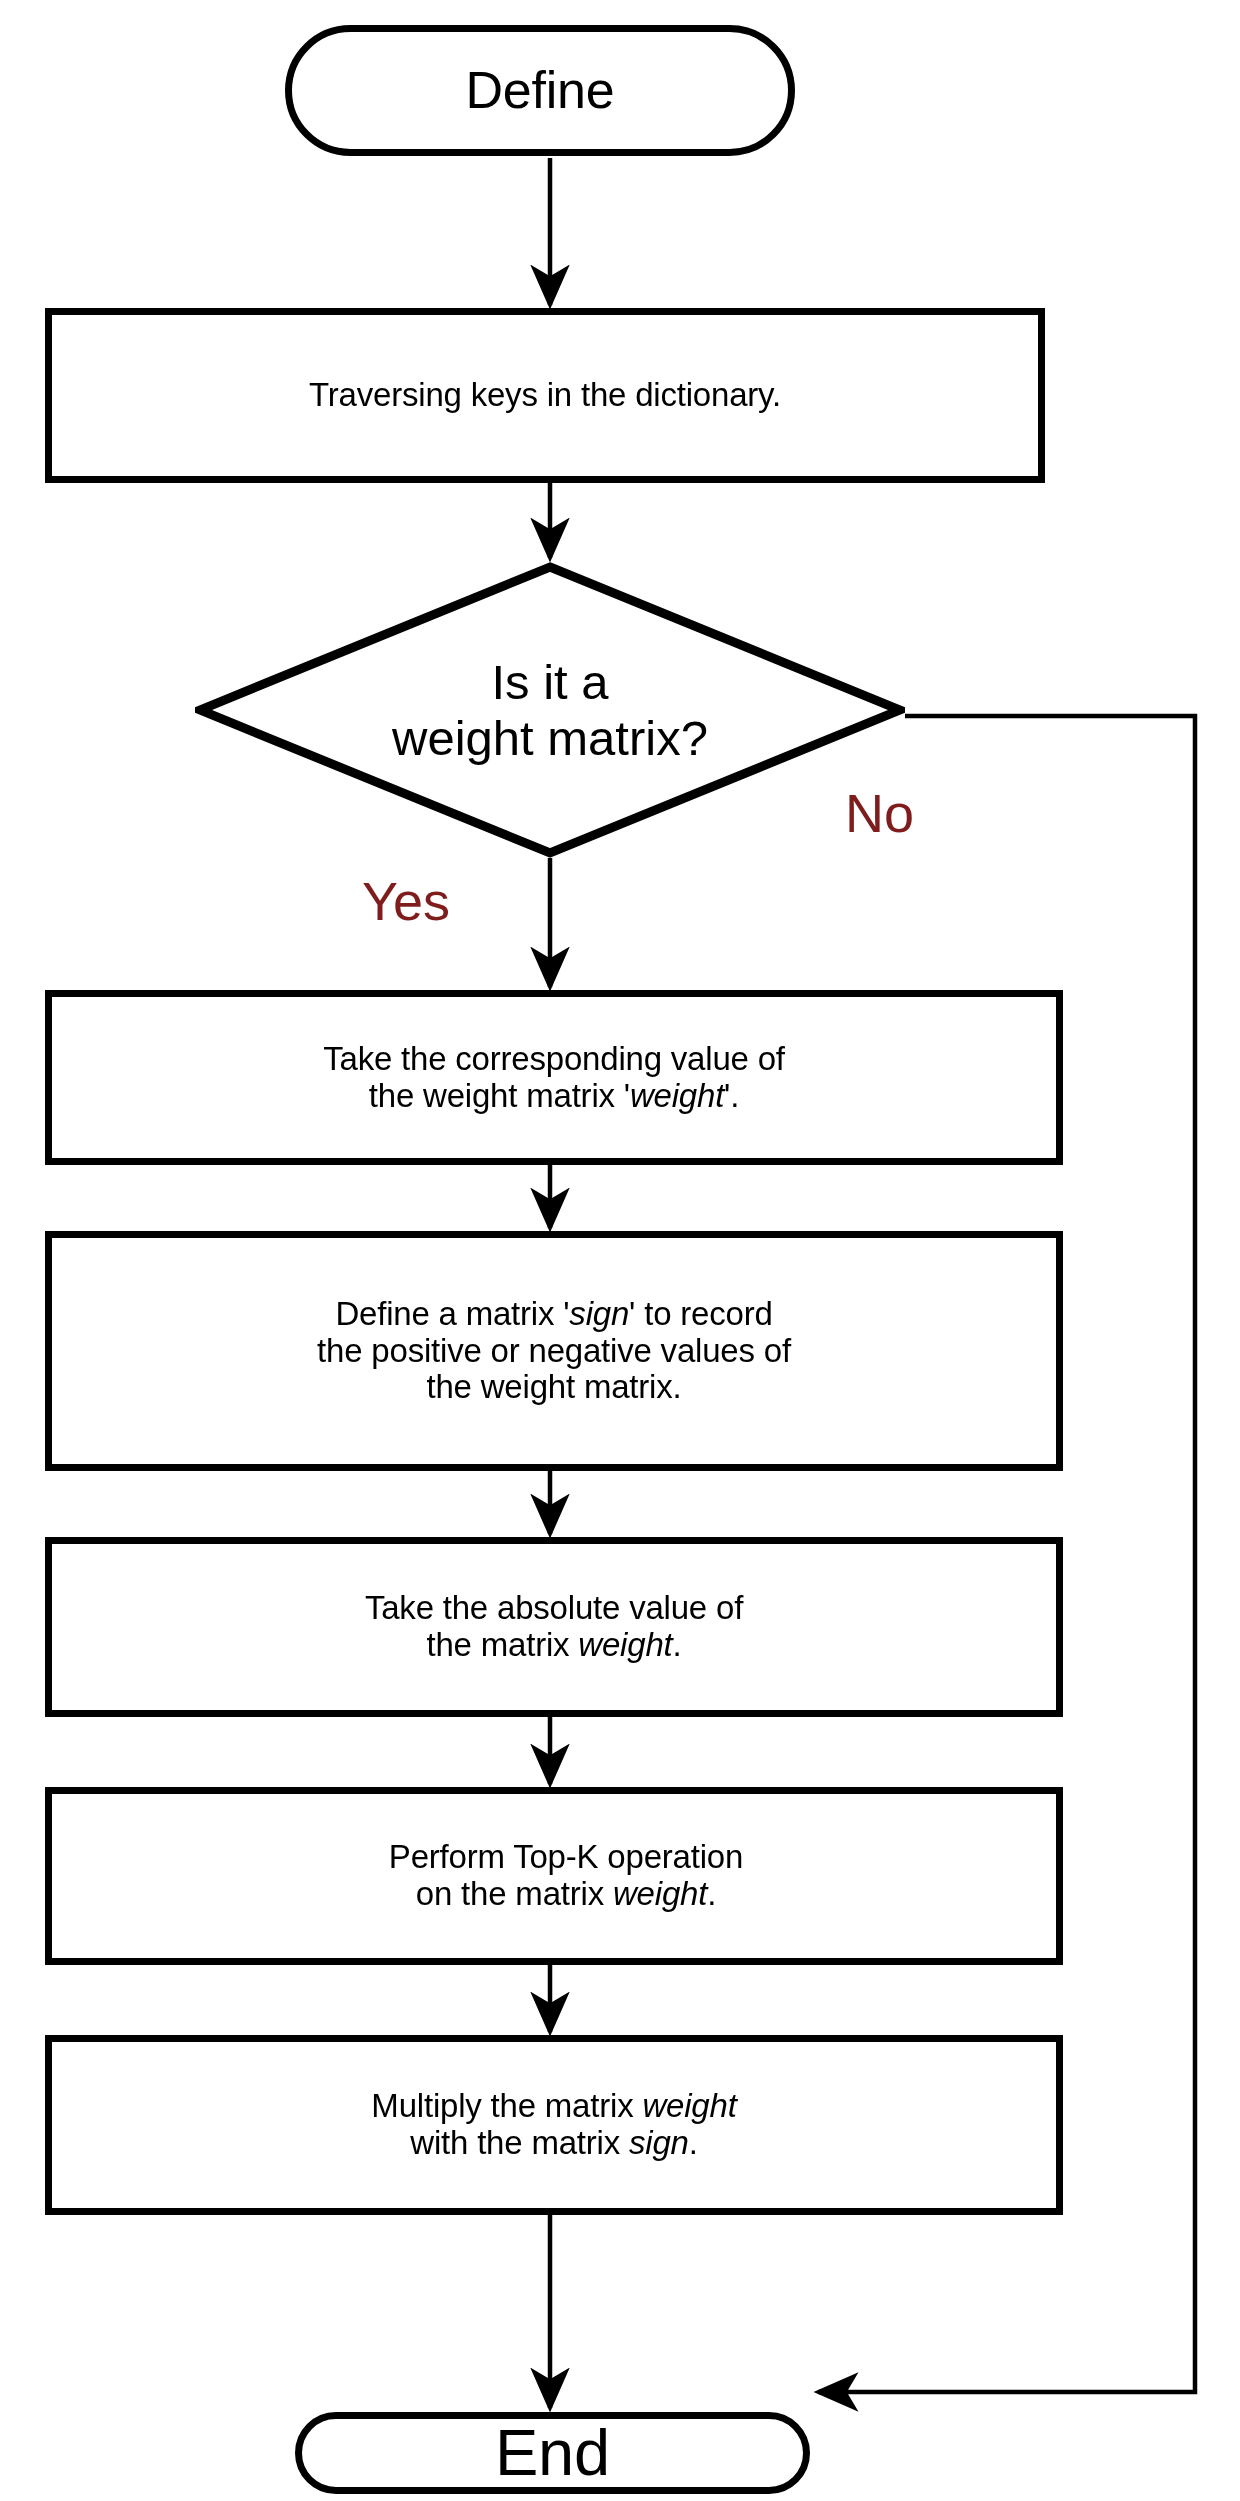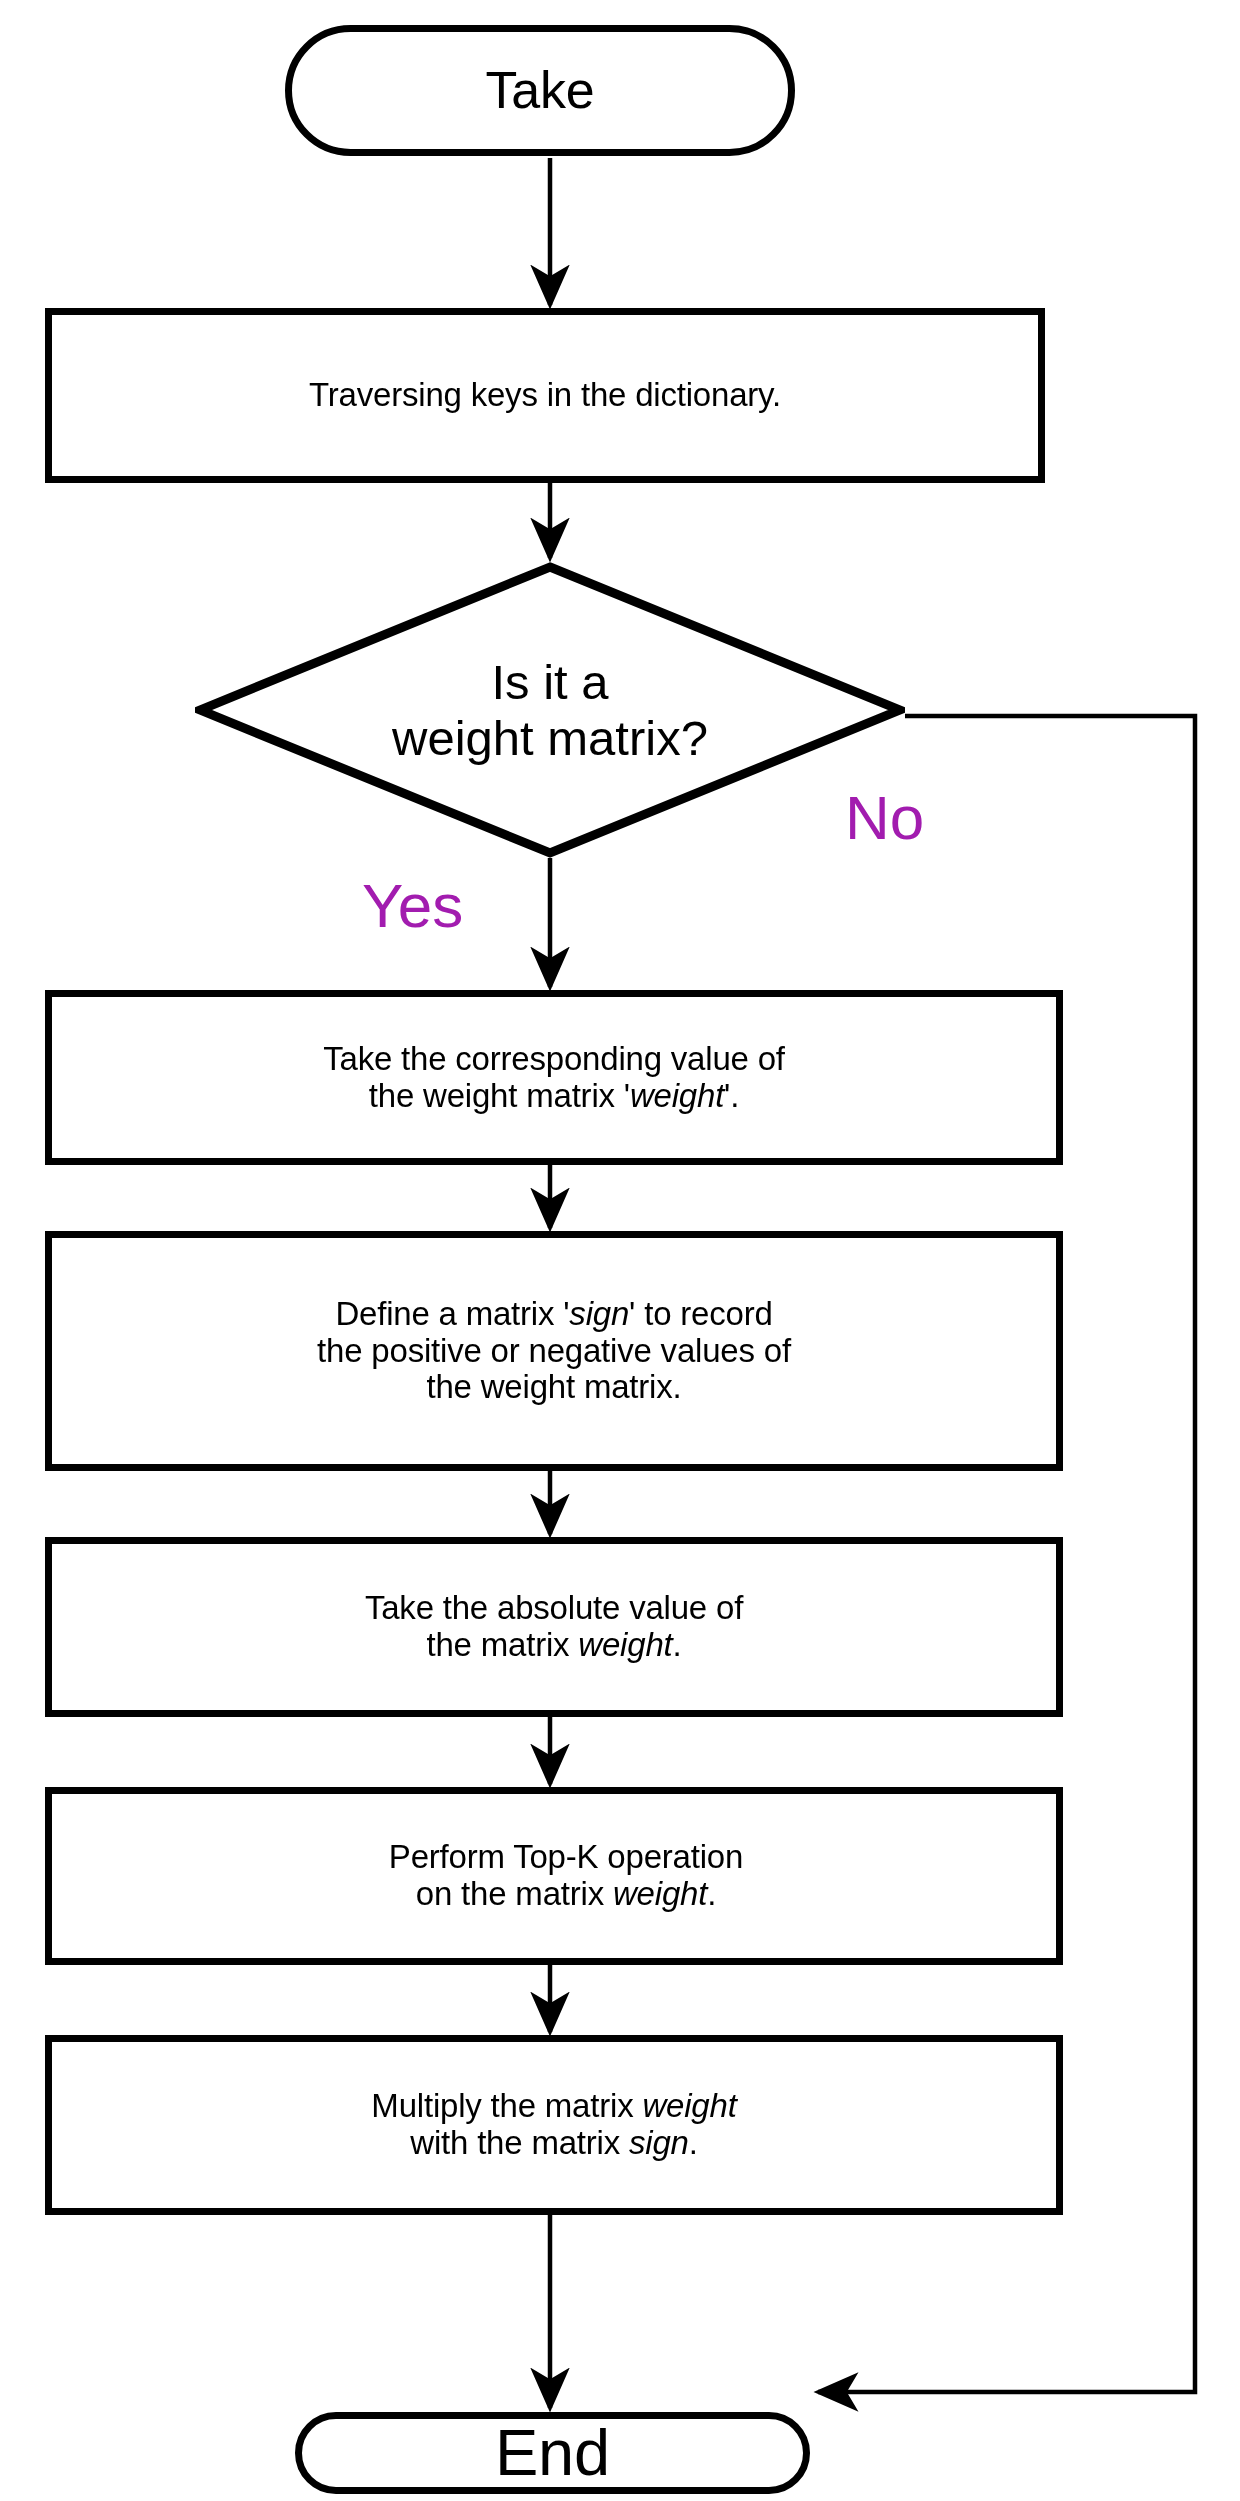--- a/index.html
+++ b/index.html
@@ -17,21 +17,21 @@
   .node .txt{line-height:1.12;letter-spacing:-0.2px;}
   .t-begin{font-size:52px;}
   .t-end{font-size:65px;}
   .p-text{font-size:33px;}
   .d-text{font-size:49px;line-height:1.15;}
 
   .diamond{position:absolute;}
   .diamond .dlabel{position:absolute;left:0;top:0;width:100%;height:100%;
       display:flex;align-items:center;justify-content:center;text-align:center;}
 
-  .edgelabel{position:absolute;font-size:62px;color:#a21caf;white-space:nowrap;}
+  .edgelabel{position:absolute;font-size:54px;color:#7f1d1d;white-space:nowrap;}
 
   i{font-style:italic;}
 </style>
 </head>
 <body>
 
 <div id="stage">
 
   <svg id="wires" viewBox="0 0 1240 2501">
     <defs>
@@ -56,21 +56,21 @@
 
       <line x1="550" y1="1965" x2="550" y2="2032" marker-end="url(#ah)"></line>
 
       <line x1="550" y1="2215" x2="550" y2="2408" marker-end="url(#ah)"></line>
 
       <path d="M 905 716 L 1195 716 L 1195 2392 L 818 2392" marker-end="url(#ah)"></path>
     </g>
   </svg>
 
   <div class="node terminal" style="left:285px;top:25px;width:510px;height:131px;">
-    <span class="txt t-begin">Take</span>
+    <span class="txt t-begin">Define</span>
   </div>
 
   <div class="node process" style="left:45px;top:308px;width:1000px;height:175px;">
     <span class="txt p-text">Traversing keys in the dictionary.</span>
   </div>
 
   <div class="diamond" style="left:195px;top:562px;width:710px;height:296px;">
     <svg viewBox="0 0 710 296" style="position:absolute;left:0;top:0;width:100%;height:100%;">
       <polygon points="355,5 705,148 355,291 5,148" fill="#fff" stroke="#000" stroke-width="9"></polygon>
     </svg>

